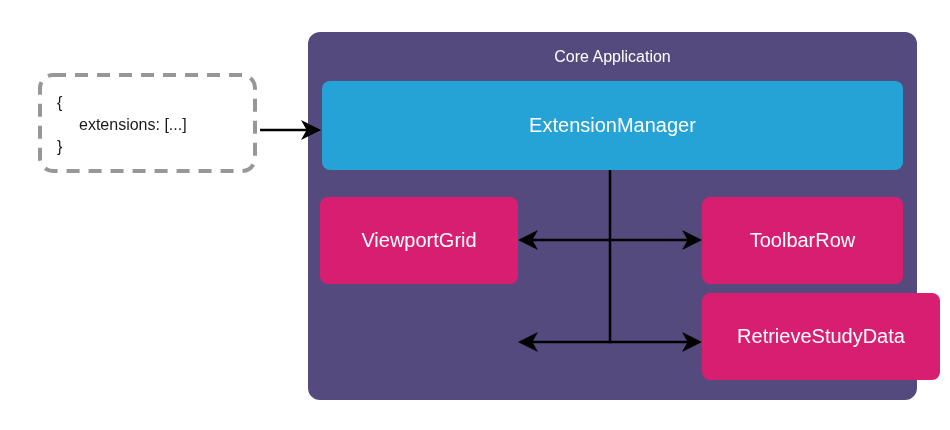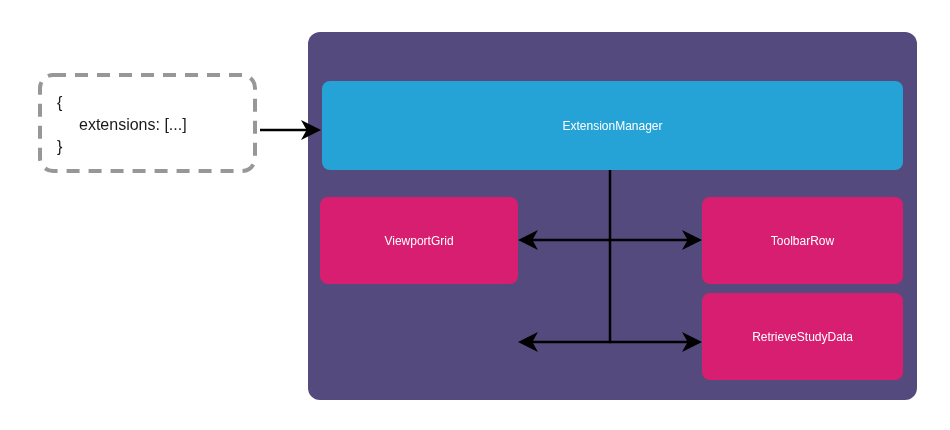--- a/index.html
+++ b/index.html
@@ -39,51 +39,52 @@
     position:absolute;left:308px;top:32px;width:609px;height:368px;
     background:var(--container-bg);border-radius:12px;
   }
   .core-title{
     position:absolute;left:308px;top:32px;width:609px;height:49px;
     display:flex;align-items:center;justify-content:center;
     font-size:16px;color:var(--box-text);
   }
   .node{
     position:absolute;display:flex;align-items:center;justify-content:center;
-    border-radius:8px;color:var(--box-text);font-size:12px;
+    border-radius:8px;color:var(--box-text);font-size:20px;
   }
   .manager{
     left:322px;top:81px;width:581px;height:89px;
     background:var(--manager-bg);
   }
   .component{background:var(--component-bg);height:87px;}
   .c-viewport-grid{left:320px;top:197px;width:198px;}
   .c-toolbar-row{left:702px;top:197px;width:201px;}
   .c-viewer{left:320px;top:293px;width:198px;}
-  .c-retrieve{left:702px;top:293px;width:201px;}
+  .c-retrieve{left:702px;top:293px;width:238px;}
   
   .overlay{
     position:absolute;left:0;top:0;width:950px;height:430px;
     pointer-events:none;
   }
   .overlay line{stroke:var(--arrow);stroke-width:2.5;}
 </style>
 </head>
 <body>
 
 <div class="canvas">
 
 
   <div class="config-code">
     <span class="line">{</span>
     <span class="line indent">extensions: [...]</span>
     <span class="line">}</span>
   </div>
 
   <div class="core-box"></div>
+  <div class="core-title">Core Application</div>
 
   <div class="node manager">ExtensionManager</div>
 
   <div class="node component c-viewport-grid">ViewportGrid</div>
   <div class="node component c-toolbar-row">ToolbarRow</div>
   <div class="node component c-retrieve">RetrieveStudyData</div>
 
   <svg class="overlay" width="950" height="430" viewBox="0 0 950 430">
     <defs>
       <marker id="arrow" viewBox="0 0 10 10" refX="8.5" refY="5" markerWidth="8" markerHeight="8" orient="auto-start-reverse">

